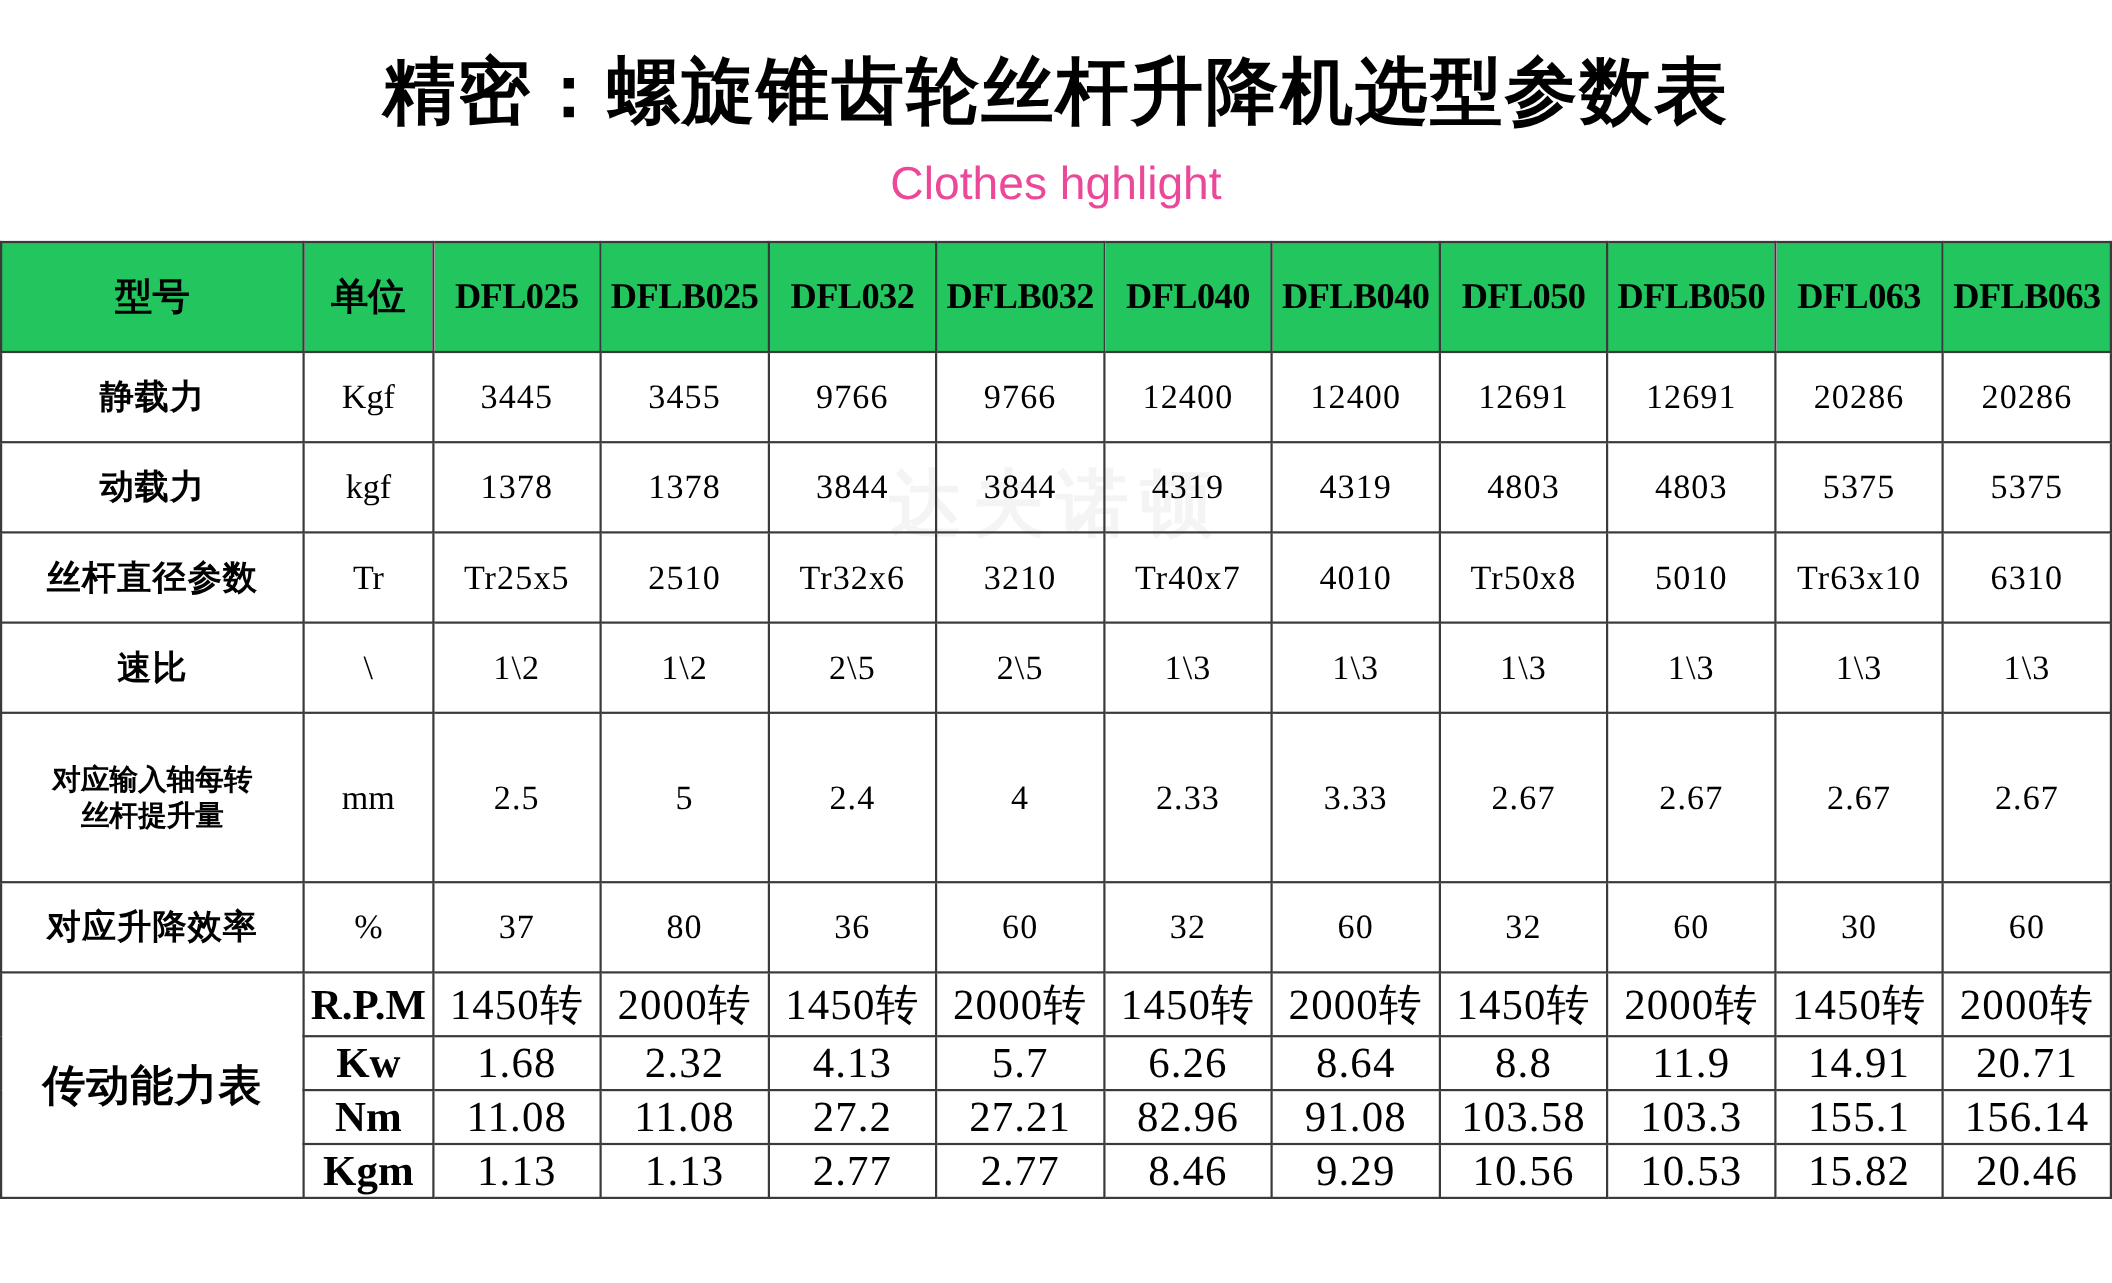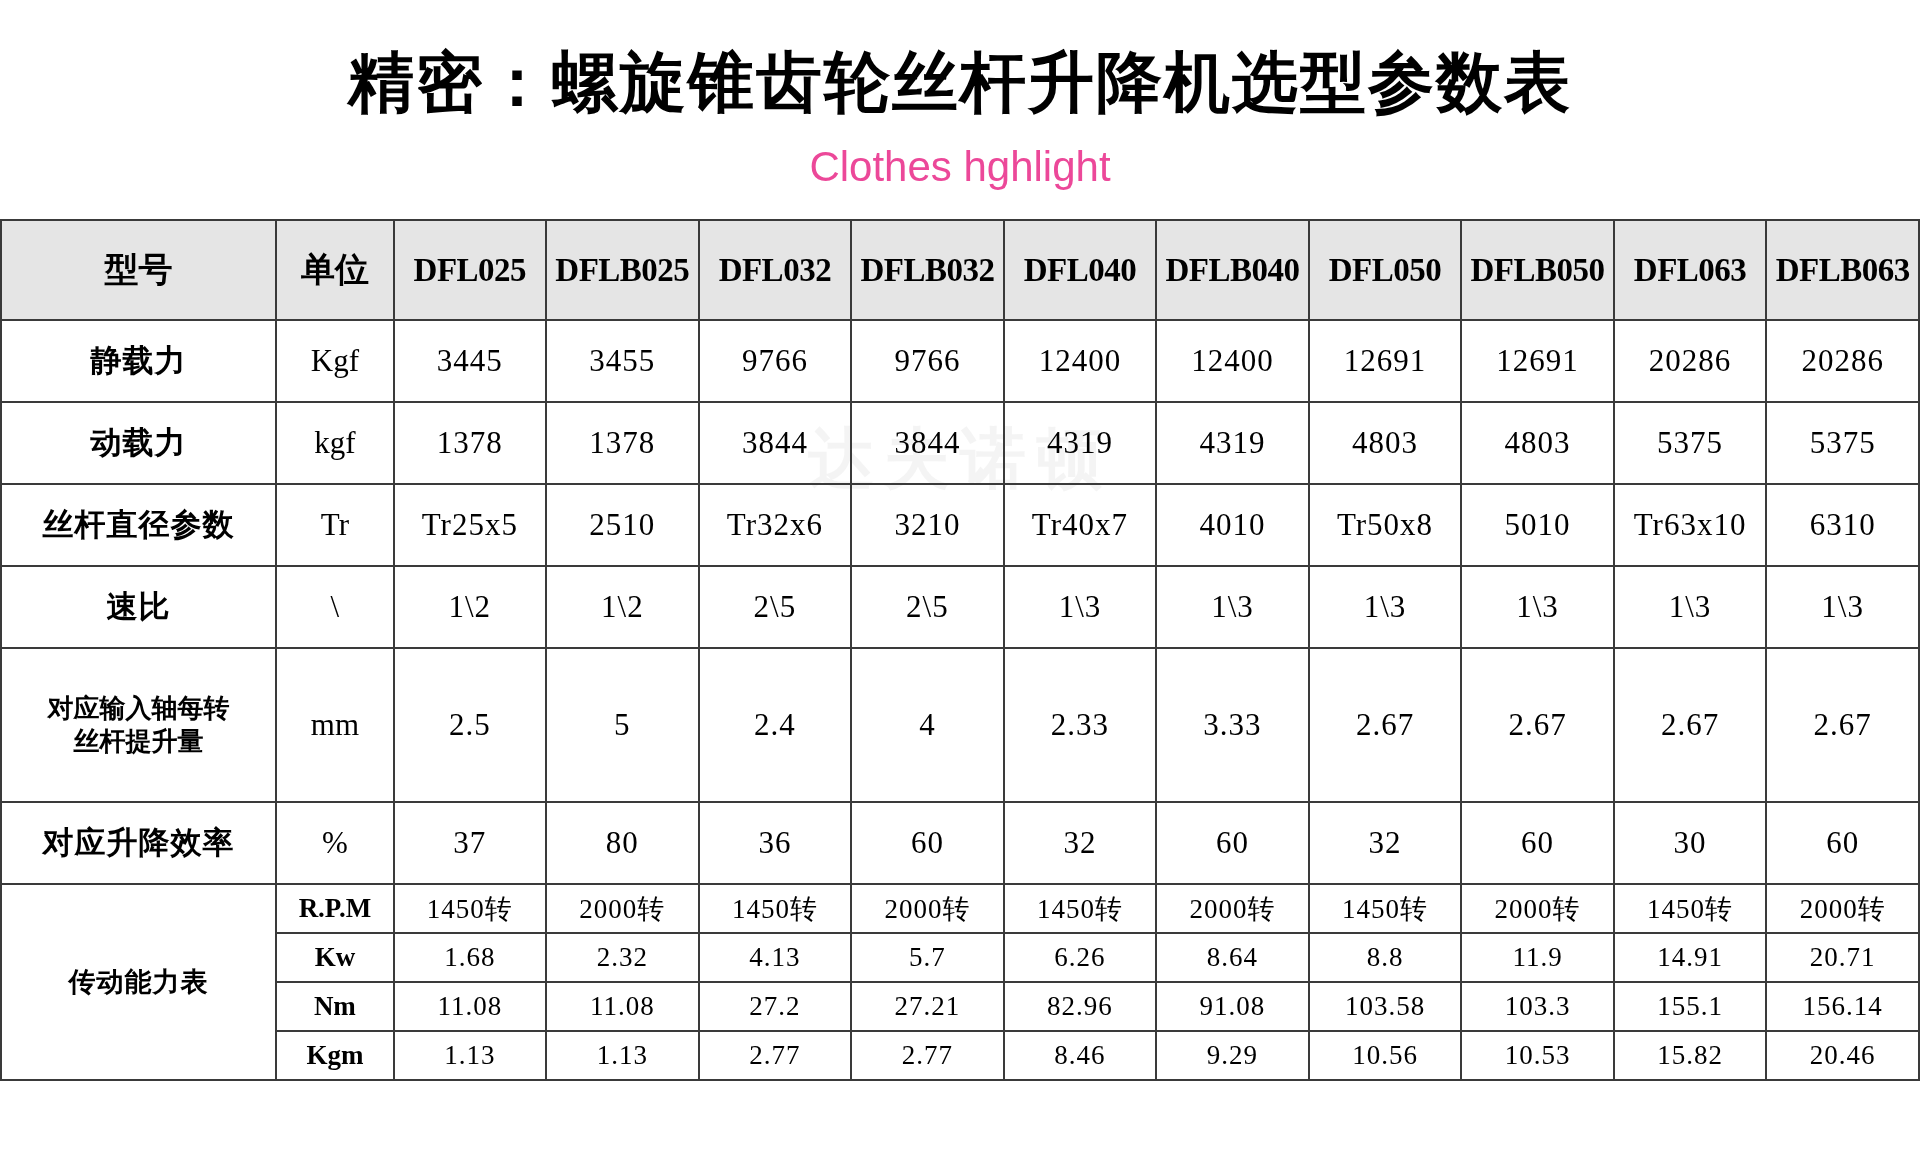--- a/index.html
+++ b/index.html
@@ -98,21 +98,21 @@
     vertical-align: middle;
     font-family: "Liberation Serif", serif;
     font-size: 31px;
     padding: 6px 2px;
     white-space: nowrap;
     overflow: hidden;
   }
 
   
   tr.head td {
-    background: #e5e5e5;
+    background: #22c55e;
     color: #000000;
     font-weight: bold;
     font-size: 34px;
     height: 86px;
   }
   tr.head td.model-code {
     font-family: "Liberation Serif", serif;
     font-size: 33px;
     letter-spacing: -0.5px;
   }
@@ -136,21 +136,21 @@
   tr.multiline td.rowlabel {
     font-size: 26px;
     line-height: 1.28;
     white-space: normal;
     letter-spacing: 0px;
   }
   tr.multiline td { height: 140px; }
 
   tr.sub td {
     height: 45px;
-    font-size: 27px;
+    font-size: 39px;
     padding: 1px 2px;
   }
   td.sublabel {
     font-weight: bold;
     font-size: 28px;
   }
   td.groupLabel {
     font-weight: bold;
     font-size: 34px;
     letter-spacing: 1px;

